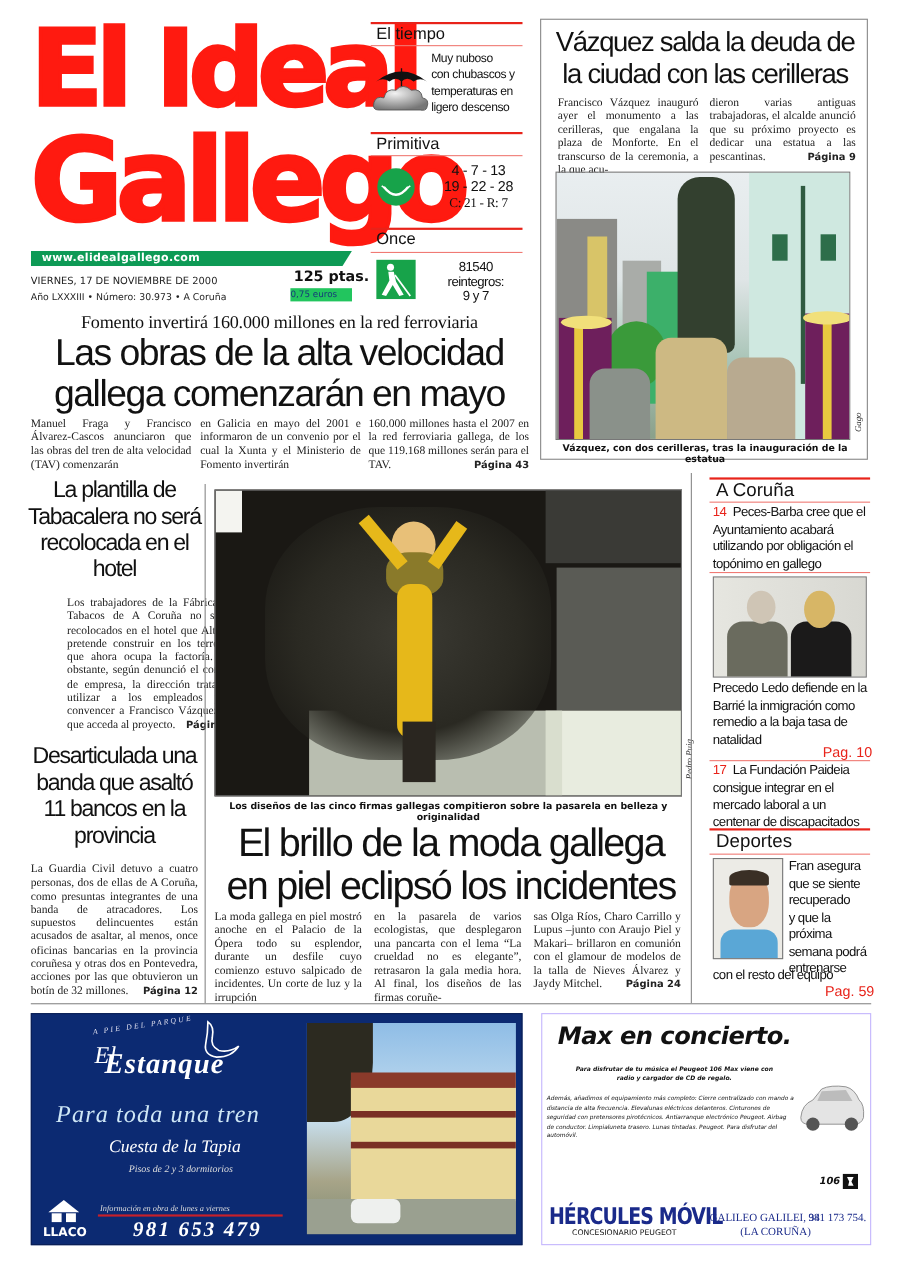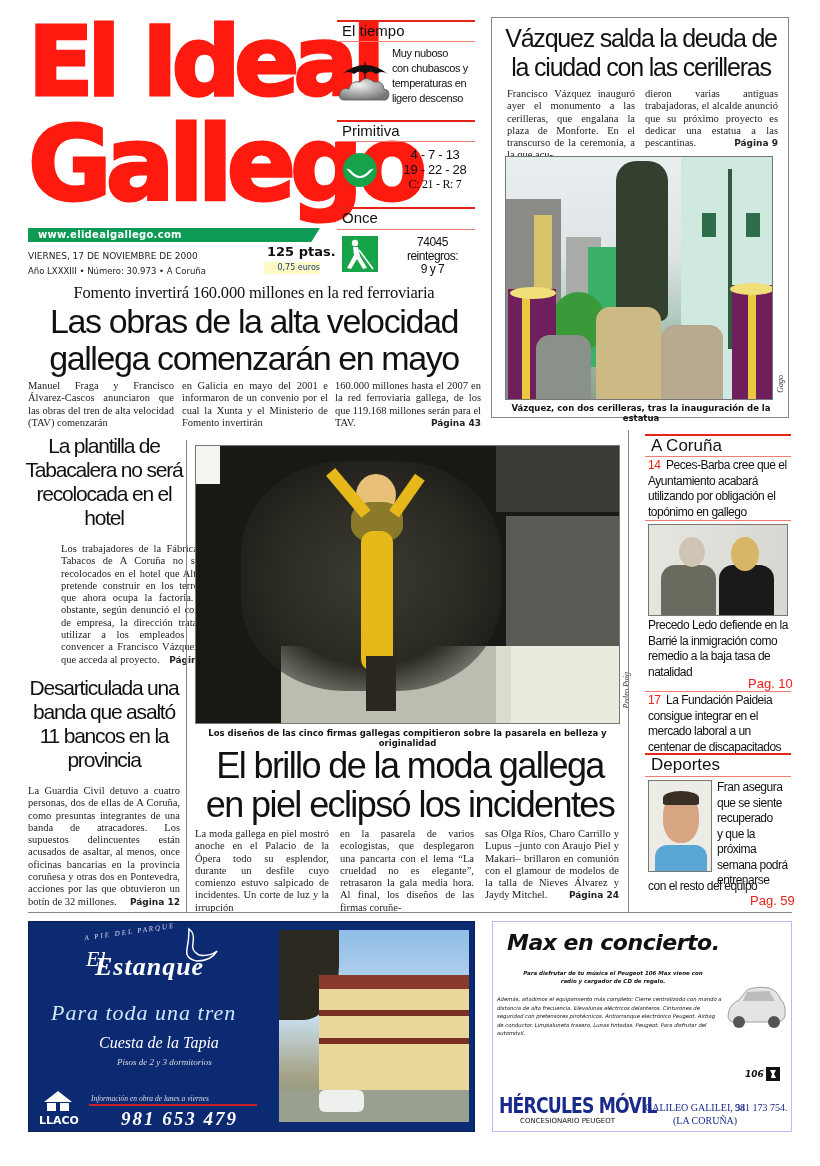--- a/index.html
+++ b/index.html
@@ -10,21 +10,21 @@
   .serif { font-family: "Liberation Serif", serif; }
   .redline { position: absolute; height: 2px; background: #e8231a; }
   .redline-thin { position: absolute; height: 1px; background: #f07a74; }
 
   
   .logo-line { position: absolute; left: 28px; font-family: "DejaVu Sans", sans-serif; font-weight: 900; color: #ff1a10; letter-spacing: -6px; line-height: 1; -webkit-text-stroke: 3px #ff1a10; transform-origin: left top; }
   .url-bar { position: absolute; left: 28px; top: 228px; width: 292px; height: 14px; background: #0d9a55; clip-path: polygon(0 0, 100% 0, 97% 100%, 0 100%); }
   .url-text { position: absolute; left: 38px; top: 229px; font: bold 10px "DejaVu Sans", sans-serif; color: #fff; letter-spacing: 0.3px; }
   .dateline { position: absolute; left: 28px; font: 9px "DejaVu Sans", sans-serif; color: #222; }
   .price { position: absolute; left: 267px; top: 244px; font: bold 13px "DejaVu Sans", sans-serif; color: #111; }
-  .euro-box { position: absolute; left: 264px; top: 262px; width: 56px; height: 12px; background: #fef9c3; font: 8px "DejaVu Sans", sans-serif; color: #163a78; text-align: right; line-height: 12px; }
+  .euro-box { position: absolute; left: 264px; top: 262px; width: 56px; height: 12px; background: #22c55e; font: 8px "DejaVu Sans", sans-serif; color: #163a78; text-align: left; line-height: 12px; }
 
   
   .info-title { position: absolute; left: 342px; font: 15px "Liberation Sans", sans-serif; color: #111; }
   .info-text { position: absolute; font: 11px "Liberation Sans", sans-serif; color: #111; line-height: 15px; letter-spacing: -0.4px; }
 
   
   .box { position: absolute; border: 1px solid #888; }
   .hl { position: absolute; font-family: "Liberation Sans", sans-serif; color: #111; letter-spacing: -1.2px; line-height: 1.05; }
   .body-text { position: absolute; font-family: "Liberation Serif", serif; font-size: 10.5px; line-height: 12.3px; color: #222; text-align: justify; }
   .pagina { font-family: "DejaVu Sans", sans-serif; font-weight: bold; font-size: 9px; float: right; }
@@ -99,21 +99,21 @@
   <div class="redline" style="left:337px; top:207px; width:138px;"></div>
   <div class="info-title" style="top:209px;">Once</div>
   <div class="redline-thin" style="left:337px; top:229px; width:138px;"></div>
   <svg class="abs" style="left:342px; top:236px;" width="36" height="36" viewBox="0 0 36 36">
     <rect width="36" height="36" fill="#17a34a"></rect>
     <circle cx="13" cy="7" r="3.2" fill="#fff"></circle>
     <path d="M11 11 L16 11 L18 20 L25 32 L21 33 L15 23 L9 33 L5 32 L12 19 Z" fill="#fff"></path>
     <line x1="17" y1="14" x2="31" y2="33" stroke="#fff" stroke-width="1.6"></line>
   </svg>
   <div class="abs sans" style="left:390px; top:236px; width:85px; text-align:center; font-size:12px; line-height:13.5px; letter-spacing:-0.5px;">
-    <div>74045</div>
+    <div>81540</div>
     <div>reintegros:</div>
     <div>9 y 7</div>
   </div>
 </div>
 
 <div class="box" style="left:491px; top:17px; width:298px; height:401px;"></div>
 <div class="hl" style="left:500px; top:24px; width:282px; font-size:25px; text-align:center; line-height:29px;">Vázquez salda la deuda de la ciudad con las cerilleras</div>
 <div class="body-text" style="left:507px; top:88px; width:128px;">Francisco Vázquez inauguró ayer el monumento a las cerilleras, que engalana la plaza de Monforte. En el transcurso de la ceremonia, a la que acu-</div>
 <div class="body-text" style="left:645px; top:88px; width:133px;">
   <span>dieron varias antiguas trabajadoras, el alcalde anunció que su próximo proyecto es dedicar una estatua a las pescantinas.</span>

